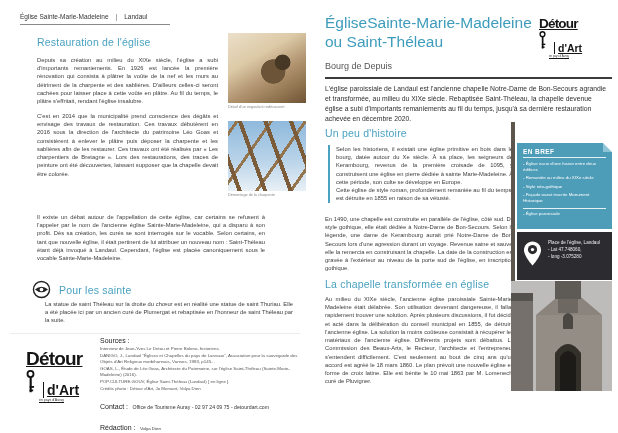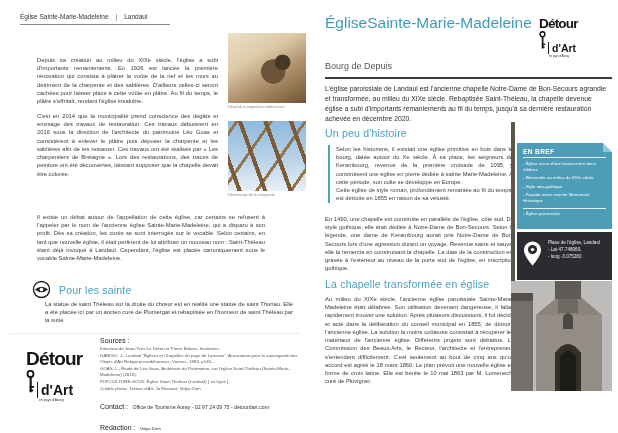--- a/index.html
+++ b/index.html
@@ -32,25 +32,25 @@
      linear-gradient(180deg,#8fb9dc 0%,#b8d3e9 55%,#e9f0f6 100%);}
   .caption{left:228px;width:78px;font-size:3.8px;color:#8a8a8a;}
   .cap1{top:105px;} .cap2{top:193px;}
   .h-nom{left:37px;top:193px;}
   .p-nom{left:37px;top:213px;width:228px;}
   .eye{left:31px;top:280px;}
   .h-cur{left:59px;top:284px;}
   .p-cur{left:45px;top:300px;width:248px;}
   .foot-divider{left:10px;top:333px;width:290px;height:1px;background:#ececec;}
 
-  .logo{display:flex;flex-direction:column;color:#151515;}
+  .logo{display:flex;flex-direction:column;color:#151515;text-decoration:underline;}
   .logo-left{left:26px;top:348px;}
   .logo .w1{font-weight:700;letter-spacing:-0.8px;}
   .logo-left .w1{font-size:19px;}
-  .logo .row2{display:flex;align-items:flex-end;gap:2px;}
+  .logo .row2{display:flex;align-items:flex-end;gap:8px;}
   .logo .w2{font-weight:700;border-left:1.3px solid #151515;padding-left:3px;}
   .logo-left .w2{font-size:14px;}
   .logo .tag{color:#333;margin-left:13px;}
   .logo-left .tag{font-size:3.5px;}
   .logo-right{left:230px;top:16px;}
   .logo-right .w1{font-size:13.5px;}
   .logo-right .w2{font-size:10.5px;}
   .logo-right .tag{font-size:2.8px;margin-left:10px;}
 
   .sources{left:100px;top:337px;width:204px;}
@@ -92,20 +92,21 @@
 <body>
 
 <div class="spread">
 
   <div class="page page-left">
 
     <div class="abs breadcrumb">
       <span>Église Sainte-Marie-Madeleine</span><span class="bc-sep">|</span><span>Landaul</span>
     </div>
 
+    <h2 class="abs teal-h h-rest">Restauration de l'église</h2>
     <p class="abs body-p p-rest1">Depuis sa création au milieu du XIXe siècle, l'église a subi d'importants remaniements. En 1926 est lancée la première rénovation qui consista à plâtrer la voûte de la nef et les murs au détriment de la charpente et des sablières. D'ailleurs celles-ci seront cachées pour laisser place à cette voûte en plâtre. Au fil du temps, le plâtre s'effritait, rendant l'église insalubre.</p>
     <p class="abs body-p p-rest2">C'est en 2014 que la municipalité prend conscience des dégâts et envisage des travaux de restauration. Ces travaux débutèrent en 2016 sous la direction de l'architecte du patrimoine Léo Goas et consistèrent à enlever le plâtre puis déposer la charpente et les sablières afin de les restaurer. Ces travaux ont été réalisés par « Les charpentiers de Bretagne ». Lors des restaurations, des traces de peinture ont été découvertes, laissant supposer que la chapelle devait être colorée.</p>
 
     <div class="abs photo photo1"></div>
     <div class="abs caption cap1">Détail d'un engoulant redécouvert</div>
     <div class="abs photo photo2"></div>
     <div class="abs caption cap2">Démontage de la charpente</div>
 
     <p class="abs body-p p-nom">Il existe un débat autour de l'appellation de cette église, car certains se refusent à l'appeler par le nom de l'ancienne église Sainte-Marie-Madeleine, qui a disparu à son profit. Dès sa création, les curés se sont interrogés sur le vocable. Selon certains, en tant que nouvelle église, il était pertinent de lui attribuer un nouveau nom : Saint-Théleau étant déjà invoqué à Landaul. Cependant, l'église est placée canoniquement sous le vocable Sainte-Marie-Madeleine.</p>
 
@@ -152,20 +153,21 @@
         <span class="meta-label">Rédaction :</span>
         <span class="meta-val-sm">Volya Dien</span>
       </div>
     </div>
   </div>
 
   <div class="page page-right">
 
     <div class="abs title">
       <div>ÉgliseSainte-Marie-Madeleine</div>
+      <div>ou Saint-Théleau</div>
     </div>
 
     <div class="abs logo logo-right">
       <span class="w1">Détour</span>
       <span class="row2">
         <span>
           <svg width="7" height="19" viewBox="0 0 10 27">
             <circle cx="5" cy="4.5" r="3.4" fill="none" stroke="#111" stroke-width="2"></circle>
             <rect x="4" y="8" width="2.4" height="17" fill="#111"></rect>
             <rect x="4" y="18" width="5" height="2" fill="#111"></rect>

